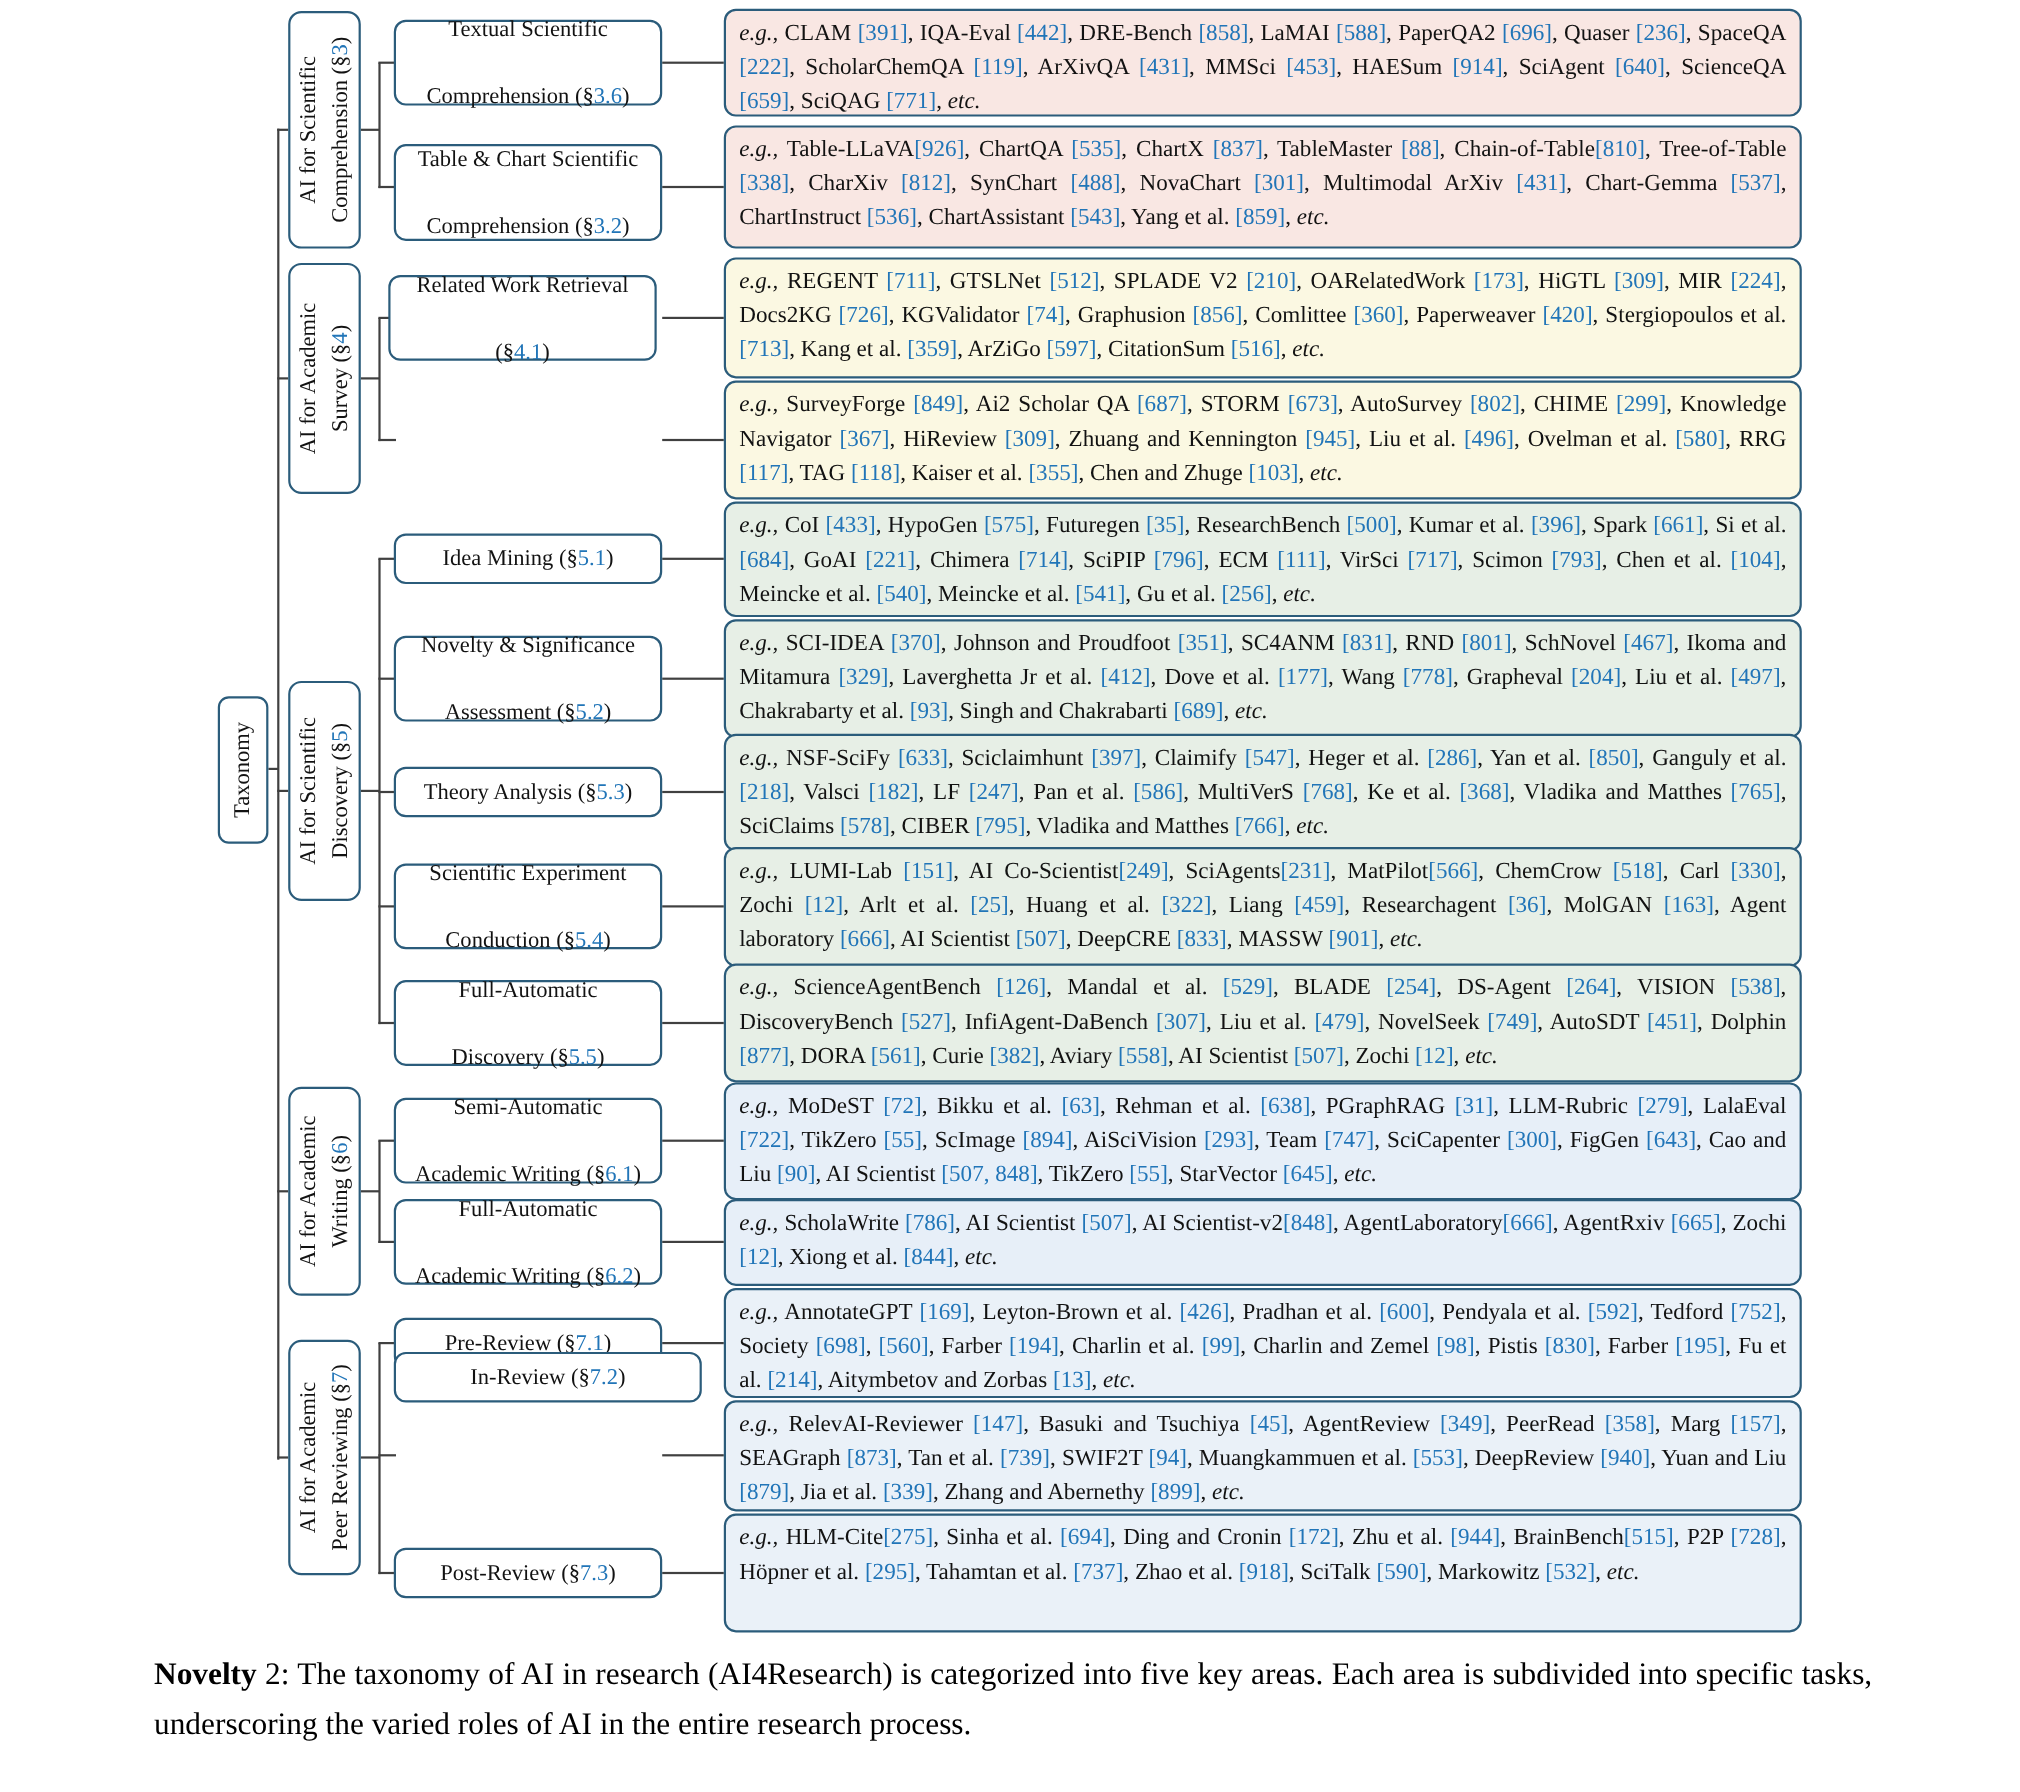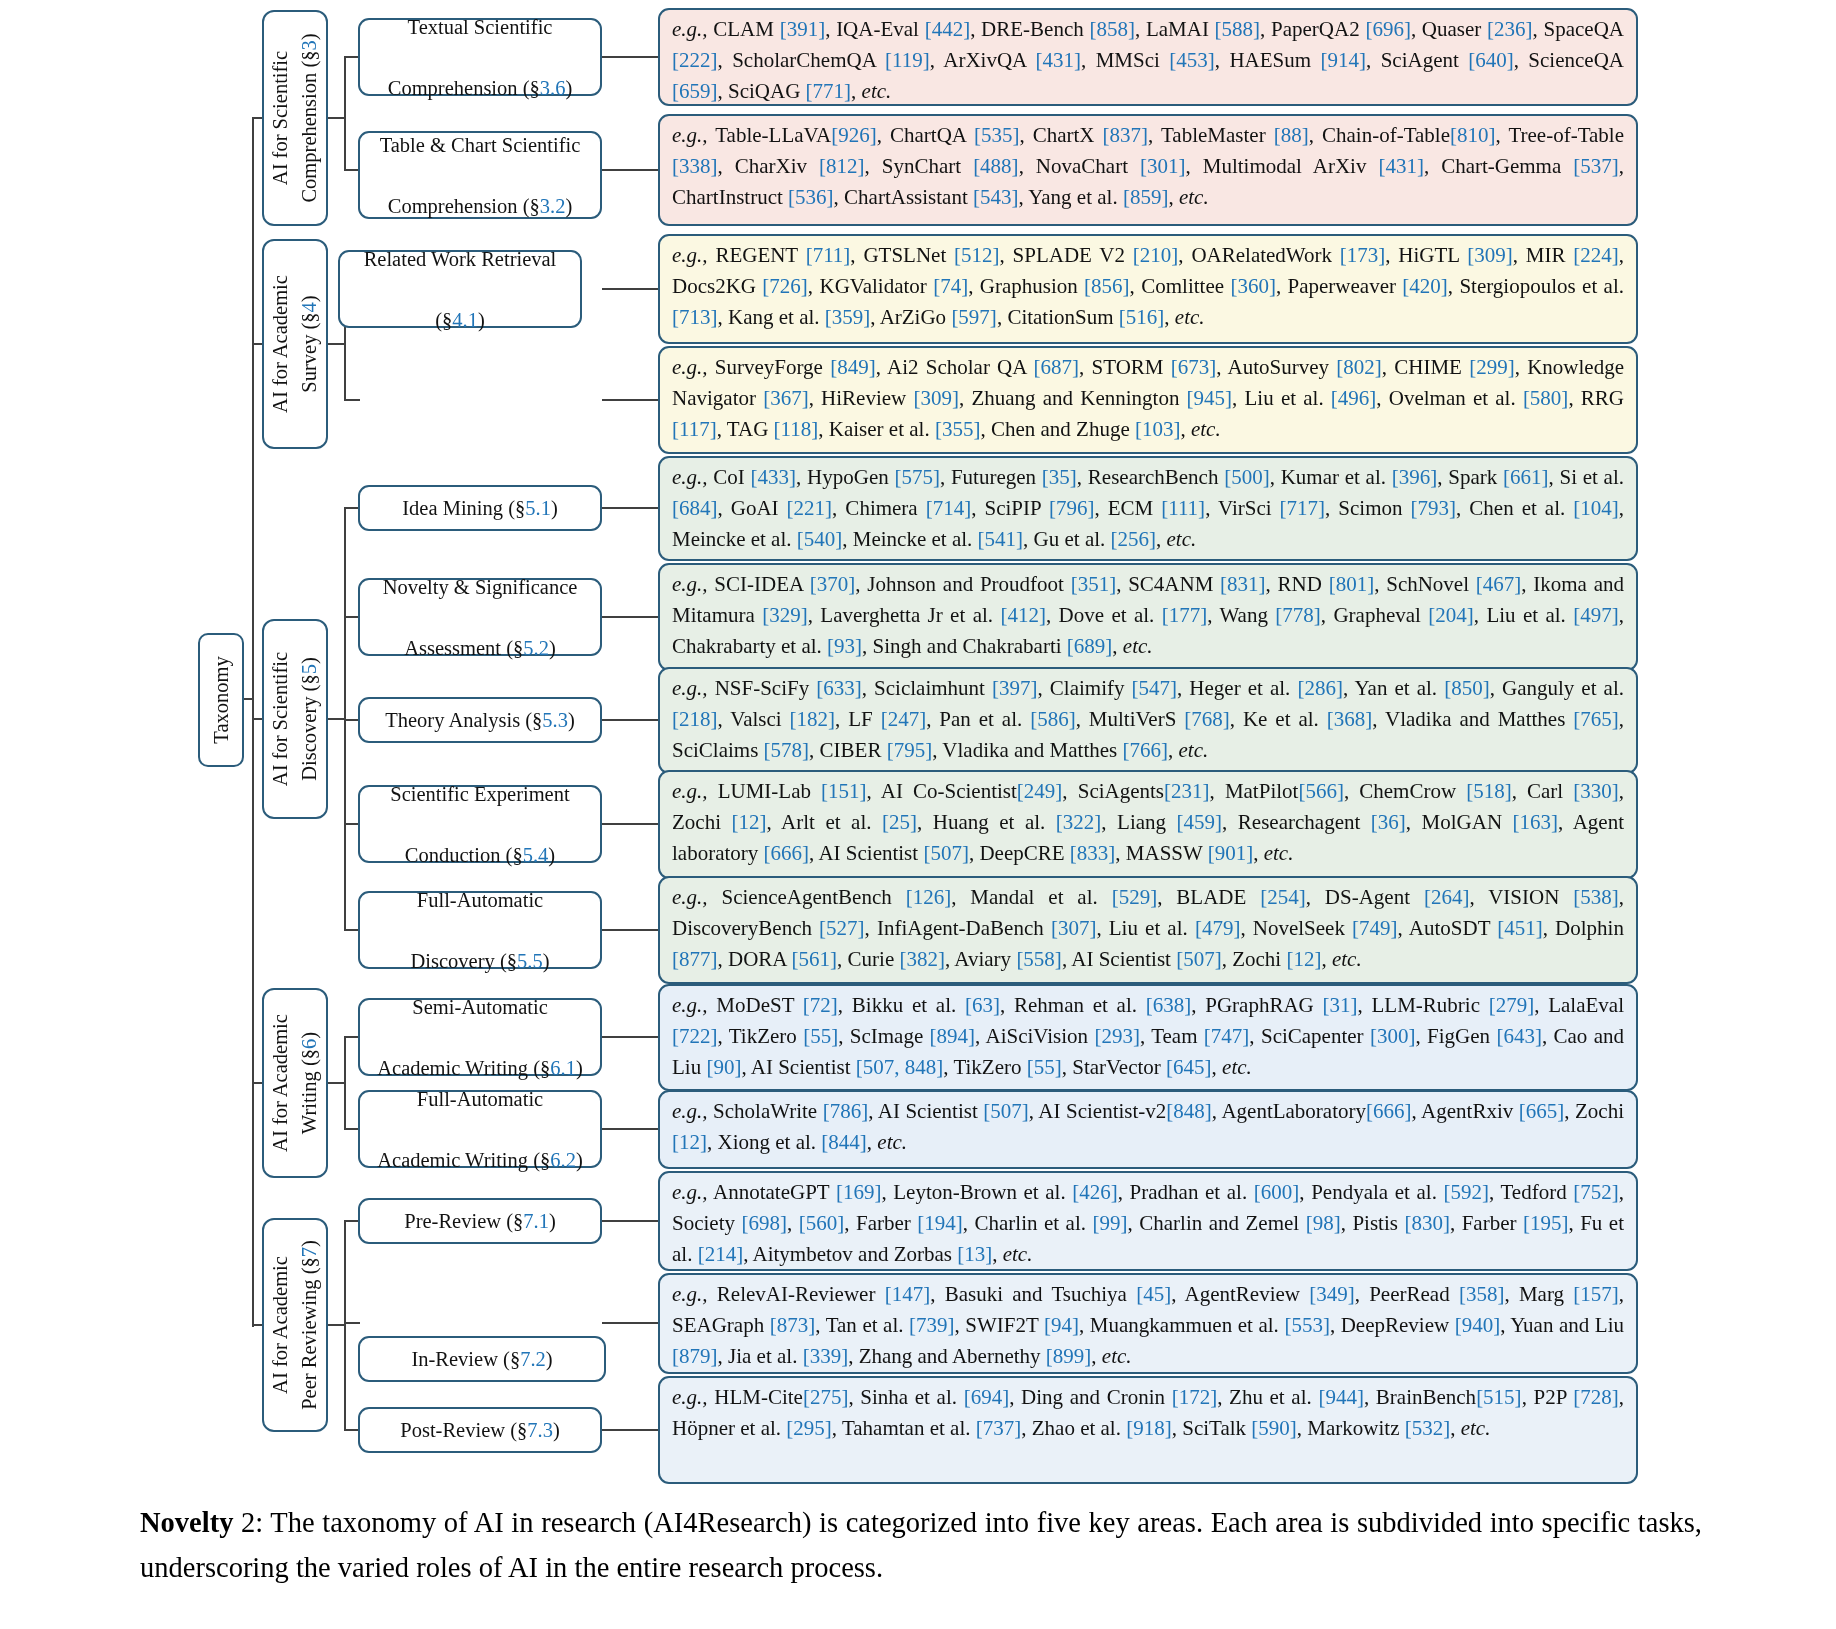--- a/index.html
+++ b/index.html
@@ -114,21 +114,21 @@
   </div>
 
   <div class="box sub" style="left:358px;top:18px;width:244px;height:78px">
     <div class="subline">Textual Scientific</div>
     <div class="subline">Comprehension (§<span class="c">3.6</span>)</div>
   </div>
   <div class="box sub" style="left:358px;top:131px;width:244px;height:88px">
     <div class="subline">Table &amp; Chart Scientific</div>
     <div class="subline">Comprehension (§<span class="c">3.2</span>)</div>
   </div>
-  <div class="box sub" style="left:338px;top:250px;width:244px;height:78px">
+  <div class="box sub" style="left:353px;top:250px;width:244px;height:78px">
     <div class="subline">Related Work Retrieval</div>
     <div class="subline">(§<span class="c">4.1</span>)</div>
   </div>
   <div class="box sub" style="left:358px;top:485px;width:244px;height:46px">
     <div class="subline">Idea Mining (§<span class="c">5.1</span>)</div>
   </div>
   <div class="box sub" style="left:358px;top:578px;width:244px;height:78px">
     <div class="subline">Novelty &amp; Significance</div>
     <div class="subline">Assessment (§<span class="c">5.2</span>)</div>
   </div>
@@ -147,21 +147,21 @@
     <div class="subline">Semi-Automatic</div>
     <div class="subline">Academic Writing (§<span class="c">6.1</span>)</div>
   </div>
   <div class="box sub" style="left:358px;top:1090px;width:244px;height:78px">
     <div class="subline">Full-Automatic</div>
     <div class="subline">Academic Writing (§<span class="c">6.2</span>)</div>
   </div>
   <div class="box sub" style="left:358px;top:1198px;width:244px;height:46px">
     <div class="subline">Pre-Review (§<span class="c">7.1</span>)</div>
   </div>
-  <div class="box sub" style="left:358px;top:1336px;width:248px;height:46px">
+  <div class="box sub" style="left:358px;top:1229px;width:280px;height:46px">
     <div class="subline">In-Review (§<span class="c">7.2</span>)</div>
   </div>
   <div class="box sub" style="left:358px;top:1407px;width:244px;height:46px">
     <div class="subline">Post-Review (§<span class="c">7.3</span>)</div>
   </div>
 
   <div class="box ex" style="left: 658px; top: 8px; width: 980px; height: 98px; background: rgb(249, 231, 227);"><em>e.g.,</em> CLAM <span class="c">[391]</span>, IQA-Eval <span class="c">[442]</span>, DRE-Bench <span class="c">[858]</span>, LaMAI <span class="c">[588]</span>, PaperQA2 <span class="c">[696]</span>, Quaser <span class="c">[236]</span>, SpaceQA <span class="c">[222]</span>, ScholarChemQA <span class="c">[119]</span>, ArXivQA <span class="c">[431]</span>, MMSci <span class="c">[453]</span>, HAESum <span class="c">[914]</span>, SciAgent <span class="c">[640]</span>, ScienceQA <span class="c">[659]</span>, SciQAG <span class="c">[771]</span>, <em>etc.</em></div>
   <div class="box ex" style="left: 658px; top: 114px; width: 980px; height: 112px; background: rgb(249, 231, 227);"><em>e.g.,</em> Table-LLaVA<span class="c">[926]</span>, ChartQA <span class="c">[535]</span>, ChartX <span class="c">[837]</span>, TableMaster <span class="c">[88]</span>, Chain-of-Table<span class="c">[810]</span>, Tree-of-Table <span class="c">[338]</span>, CharXiv <span class="c">[812]</span>, SynChart <span class="c">[488]</span>, NovaChart <span class="c">[301]</span>, Multimodal ArXiv <span class="c">[431]</span>, Chart-Gemma <span class="c">[537]</span>, ChartInstruct <span class="c">[536]</span>, ChartAssistant <span class="c">[543]</span>, Yang et al. <span class="c">[859]</span>, <em>etc.</em></div>
   <div class="box ex" style="left: 658px; top: 234px; width: 980px; height: 110px; background: rgb(251, 248, 226);"><em>e.g.,</em> REGENT <span class="c">[711]</span>, GTSLNet <span class="c">[512]</span>, SPLADE V2 <span class="c">[210]</span>, OARelatedWork <span class="c">[173]</span>, HiGTL <span class="c">[309]</span>, MIR <span class="c">[224]</span>, Docs2KG <span class="c">[726]</span>, KGValidator <span class="c">[74]</span>, Graphusion <span class="c">[856]</span>, Comlittee <span class="c">[360]</span>, Paperweaver <span class="c">[420]</span>, Stergiopoulos et al. <span class="c">[713]</span>, Kang et al. <span class="c">[359]</span>, ArZiGo <span class="c">[597]</span>, CitationSum <span class="c">[516]</span>, <em>etc.</em></div>
   <div class="box ex" style="left: 658px; top: 346px; width: 980px; height: 108px; background: rgb(251, 248, 226);"><em>e.g.,</em> SurveyForge <span class="c">[849]</span>, Ai2 Scholar QA <span class="c">[687]</span>, STORM <span class="c">[673]</span>, AutoSurvey <span class="c">[802]</span>, CHIME <span class="c">[299]</span>, Knowledge Navigator <span class="c">[367]</span>, HiReview <span class="c">[309]</span>, Zhuang and Kennington <span class="c">[945]</span>, Liu et al. <span class="c">[496]</span>, Ovelman et al. <span class="c">[580]</span>, RRG <span class="c">[117]</span>, TAG <span class="c">[118]</span>, Kaiser et al. <span class="c">[355]</span>, Chen and Zhuge <span class="c">[103]</span>, <em>etc.</em></div>

